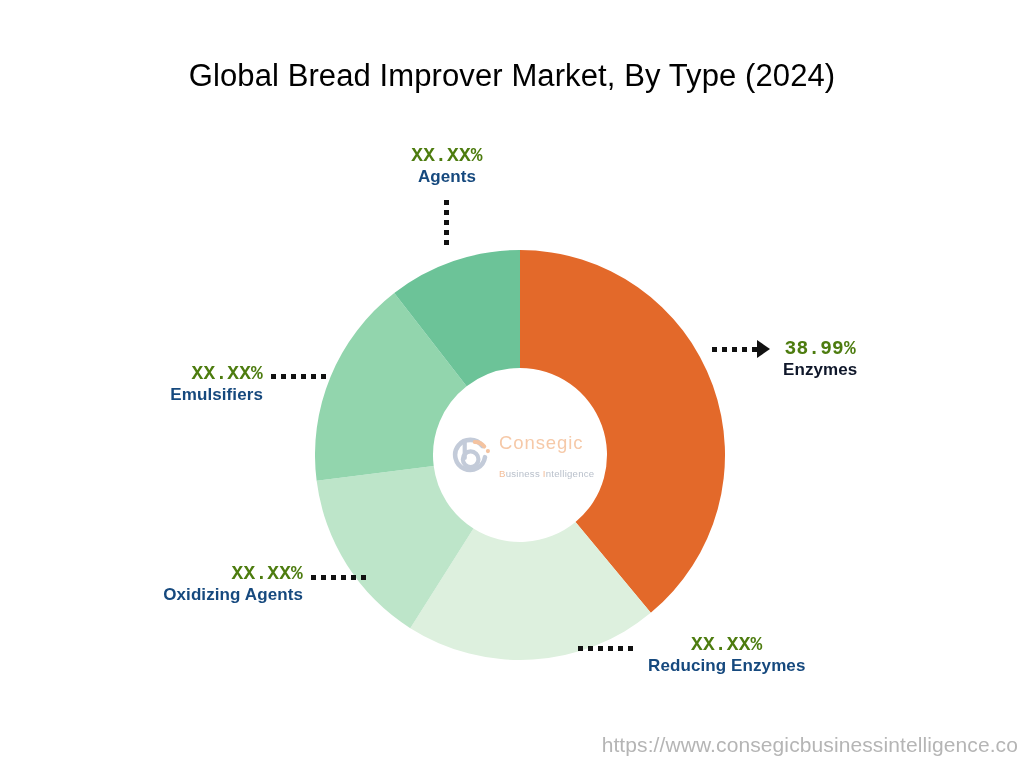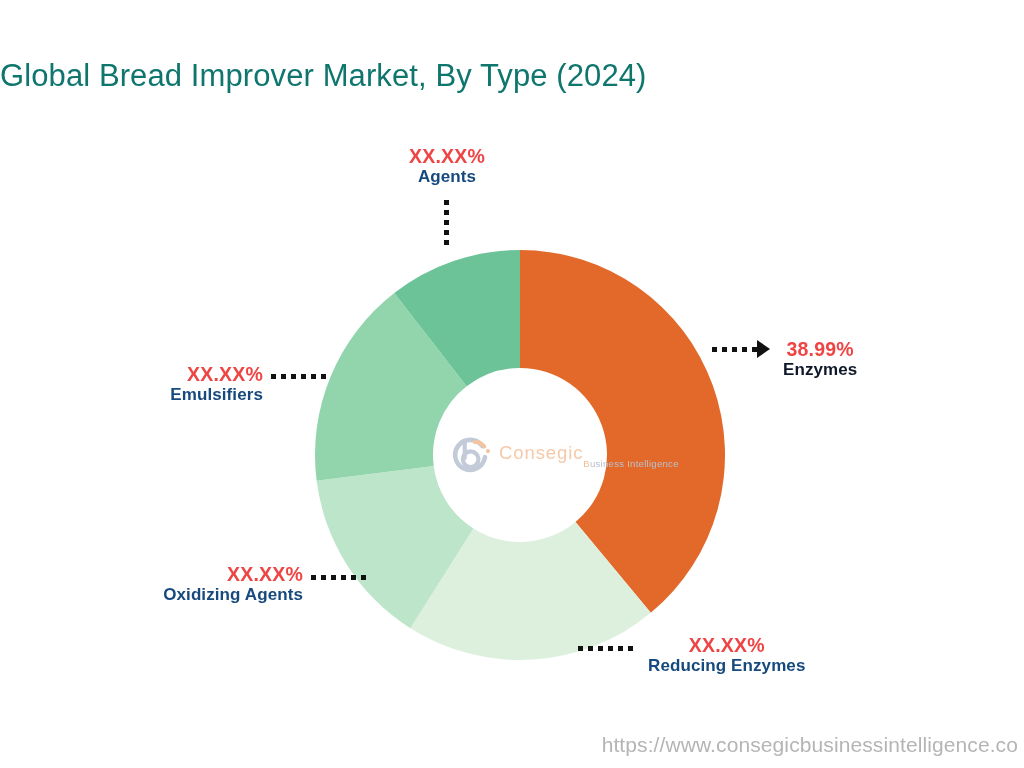--- a/index.html
+++ b/index.html
@@ -18,24 +18,24 @@
     position: absolute;
     inset: 0;
   }
 
   
   .chart-title {
     position: absolute;
     left: 0;
     top: 58px;
     width: 1024px;
-    text-align: left;
+    text-align: center;
     font-size: 31px;
     font-weight: 400;
-    color: #0f766e;
+    color: #000000;
     letter-spacing: 0.1px;
     white-space: nowrap;
   }
 
   
   .donut-wrap {
     position: absolute;
     left: 315px;
     top: 250px;
     width: 410px;
@@ -60,21 +60,21 @@
     pointer-events: none;
   }
   .wm-mark {
     width: 40px;
     height: 42px;
     flex: 0 0 auto;
     margin-top: 2px;
   }
   .wm-text {
     display: flex;
-    flex-direction: row;
+    flex-direction: column;
     justify-content: center;
     line-height: 1.05;
   }
   .wm-name {
     font-size: 18.5px;
     color: #f6c9a8;
     letter-spacing: 0.9px;
     font-weight: 400;
   }
   .wm-tag {
@@ -87,23 +87,24 @@
   .wm-tag .hl { color: #f3bd98; }
 
   
   .callout {
     position: absolute;
     white-space: nowrap;
   }
   .callout .pct {
     font-size: 19.5px;
     font-weight: bold;
-    color: #ef4444;
+    color: #4d7c0f;
     letter-spacing: 0.2px;
     line-height: 1.15;
+    font-family: Liberation Mono, monospace;
   }
   .callout .cat {
     font-size: 17px;
     font-weight: bold;
     color: #16497e;
     letter-spacing: 0.1px;
     line-height: 1.2;
   }
   .callout.accent .cat { color: #0f172a; }
   .callout.ta-right { text-align: right; }

